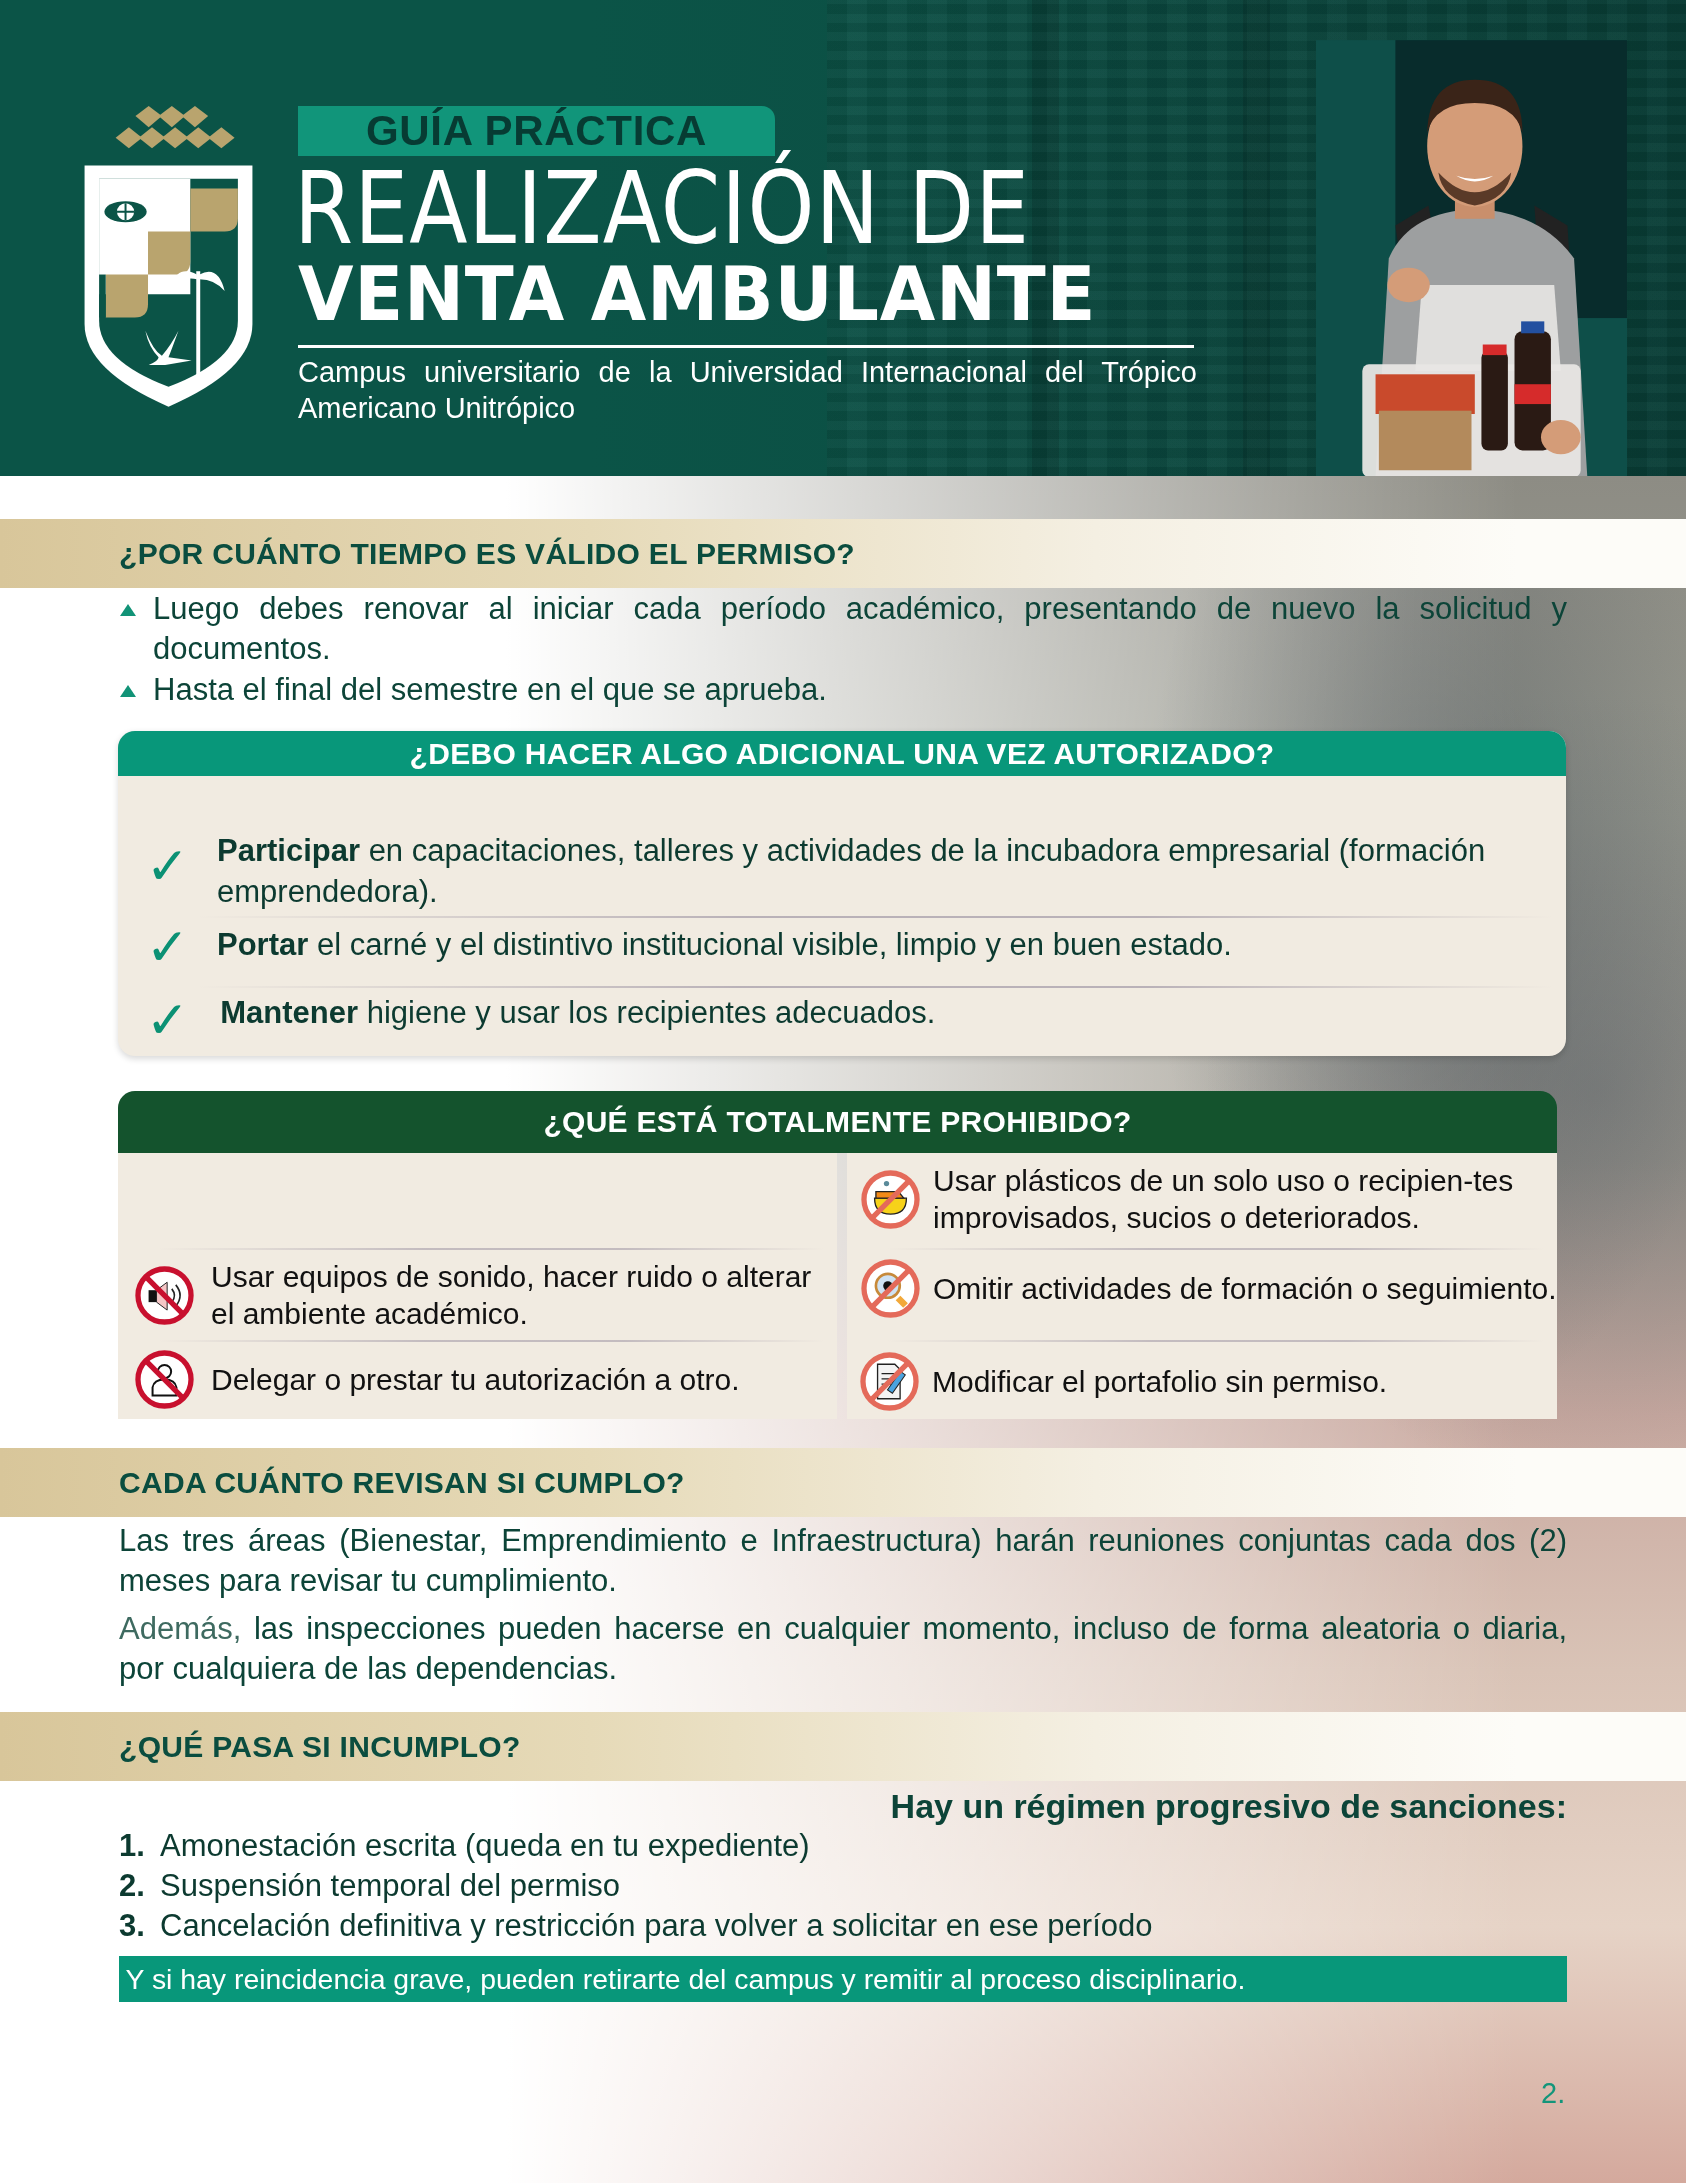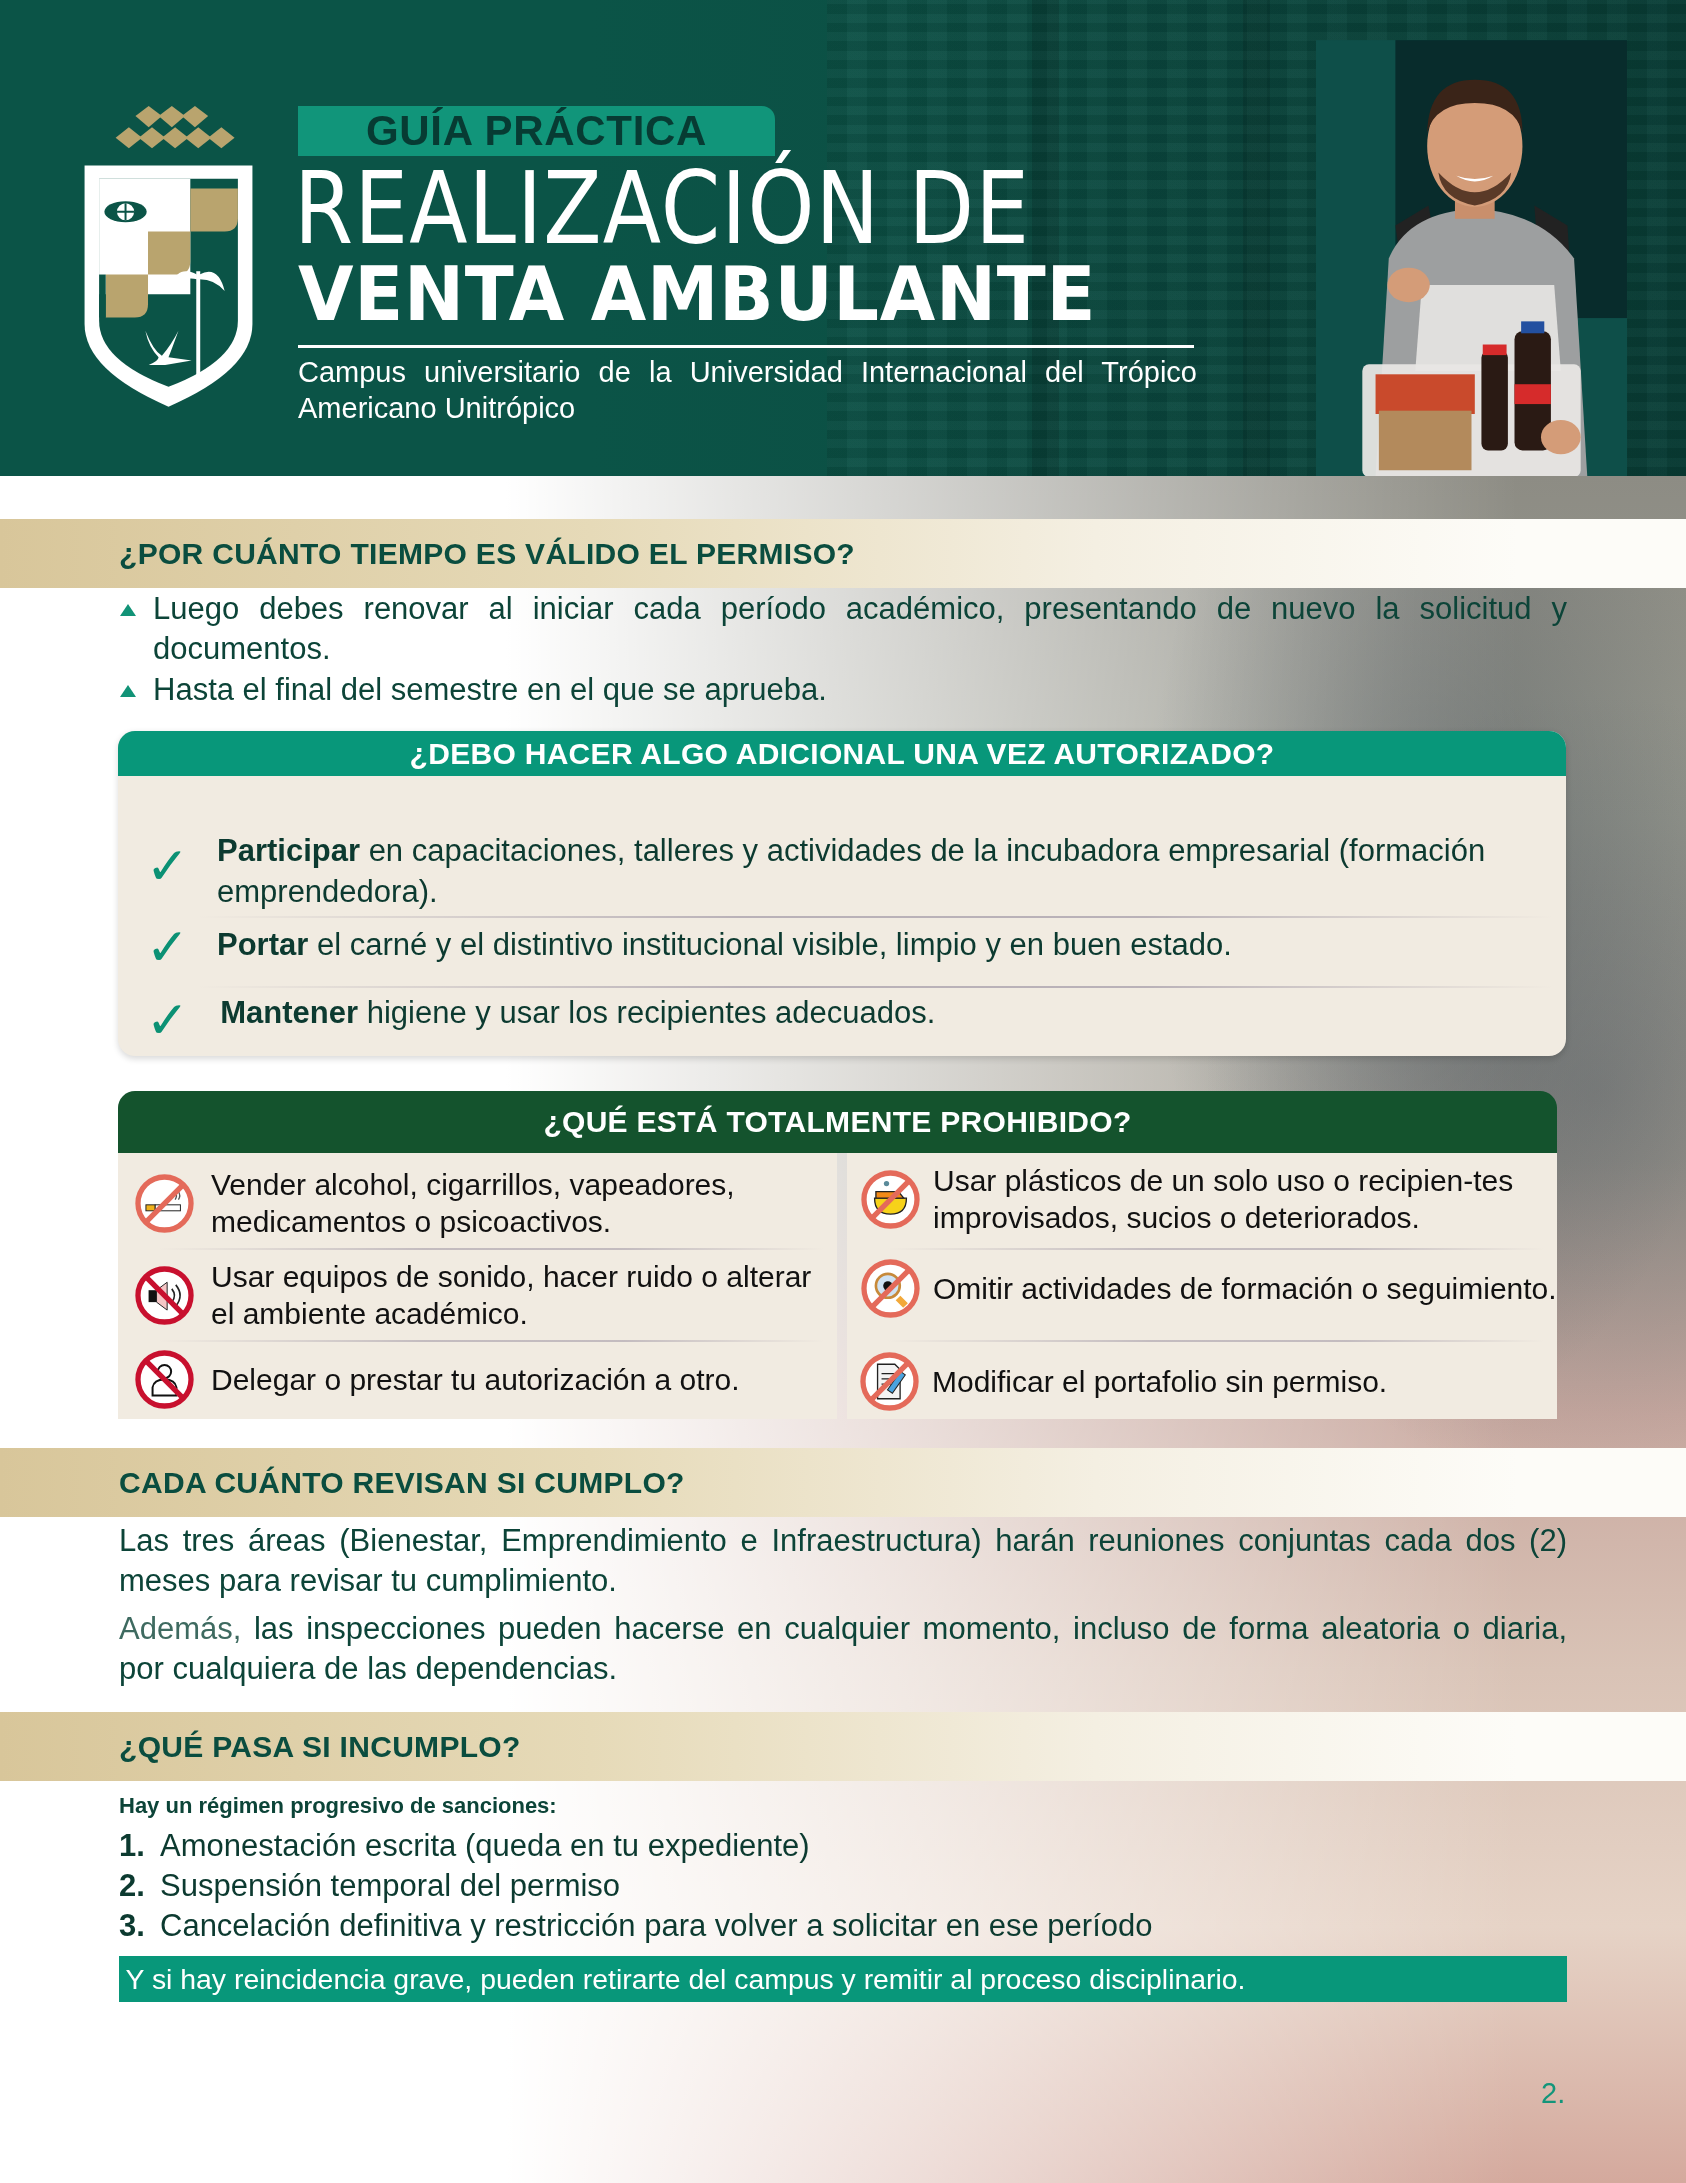--- a/index.html
+++ b/index.html
@@ -155,21 +155,21 @@
   .review-text {
     position: absolute; left: 119px; top: 1521px; width: 1448px;
   }
   .review-text p {
     font-size: 31px; line-height: 40px; color: #0c4438; text-align: justify; margin-bottom: 8px;
   }
   .review-text p .light { color: #3e6a60; font-weight: 400; }
 
   
   .sanctions { position: absolute; left: 119px; top: 1786px; width: 1448px; }
-  .sanctions .intro { font-size: 22px; font-weight: 700; color: #0c4438; line-height: 40px; }
+  .sanctions .intro { font-size: 34px; font-weight: 700; color: #0c4438; line-height: 40px; text-align: right; }
   .sanctions ol { list-style: none; }
   .sanctions li { font-size: 31px; line-height: 40px; color: #0c3a30; }
   .sanctions li .num { font-weight: 700; display: inline-block; width: 41px; }
   .note-banner {
     position: absolute; left: 119px; top: 1956px; width: 1448px; height: 46px;
     background: #08977a; display: flex; align-items: center; padding-left: 6.6px;
   }
   .note-banner span { color: #ffffff; font-size: 28.4px; line-height: 34px; }
 
   .page-num {
@@ -294,32 +294,20 @@
     <div class="check" style="margin-top:5.3px">✓</div>
     <div class="txt" style="padding-left:3.3px"><b>Mantener</b><span> higiene y usar los recipientes adecuados.</span></div>
   </div>
 </div>
 
 <div class="card-proh-head">
   <h3>¿QUÉ ESTÁ TOTALMENTE PROHIBIDO?</h3>
 </div>
 
 <div class="proh-col left">
-  <div class="proh-item" style="top:13.2px">
-    <div class="ico">
-      <svg width="61" height="61" viewBox="0 0 92 92">
-        <circle cx="46" cy="46" r="40" fill="#fff" stroke="#e46a5a" stroke-width="8"></circle>
-        <rect x="18" y="48" width="14" height="9" fill="#f0b21a" stroke="#222" stroke-width="1.5"></rect>
-        <rect x="32" y="48" width="38" height="9" fill="#fff" stroke="#222" stroke-width="1.5"></rect>
-        <path d="M62 40 q4 -6 0 -12 M67 40 q4 -6 0 -12" stroke="#555" stroke-width="2" fill="none"></path>
-        <line x1="18" y1="74" x2="74" y2="18" stroke="#e46a5a" stroke-width="8"></line>
-      </svg>
-    </div>
-    <div class="txt">Vender alcohol, cigarrillos, vapeadores, medicamentos o psicoactivos.</div>
-  </div>
   <div class="proh-sep" style="top:95px"></div>
   <div class="proh-item" style="top:105px">
     <div class="ico">
       <svg width="61" height="61" viewBox="0 0 92 92">
         <circle cx="46" cy="46" r="40" fill="#fff" stroke="#c8102e" stroke-width="8"></circle>
         <rect x="22" y="38" width="12" height="18" fill="#111"></rect>
         <path d="M34 38 L50 26 L50 68 L34 56 Z" fill="#f4c6c6" stroke="#222" stroke-width="1.5"></path>
         <path d="M57 36 q8 10 0 20 M63 30 q13 16 0 32" stroke="#222" stroke-width="2.5" fill="none"></path>
         <line x1="18" y1="18" x2="74" y2="74" stroke="#c8102e" stroke-width="8"></line>
       </svg>

